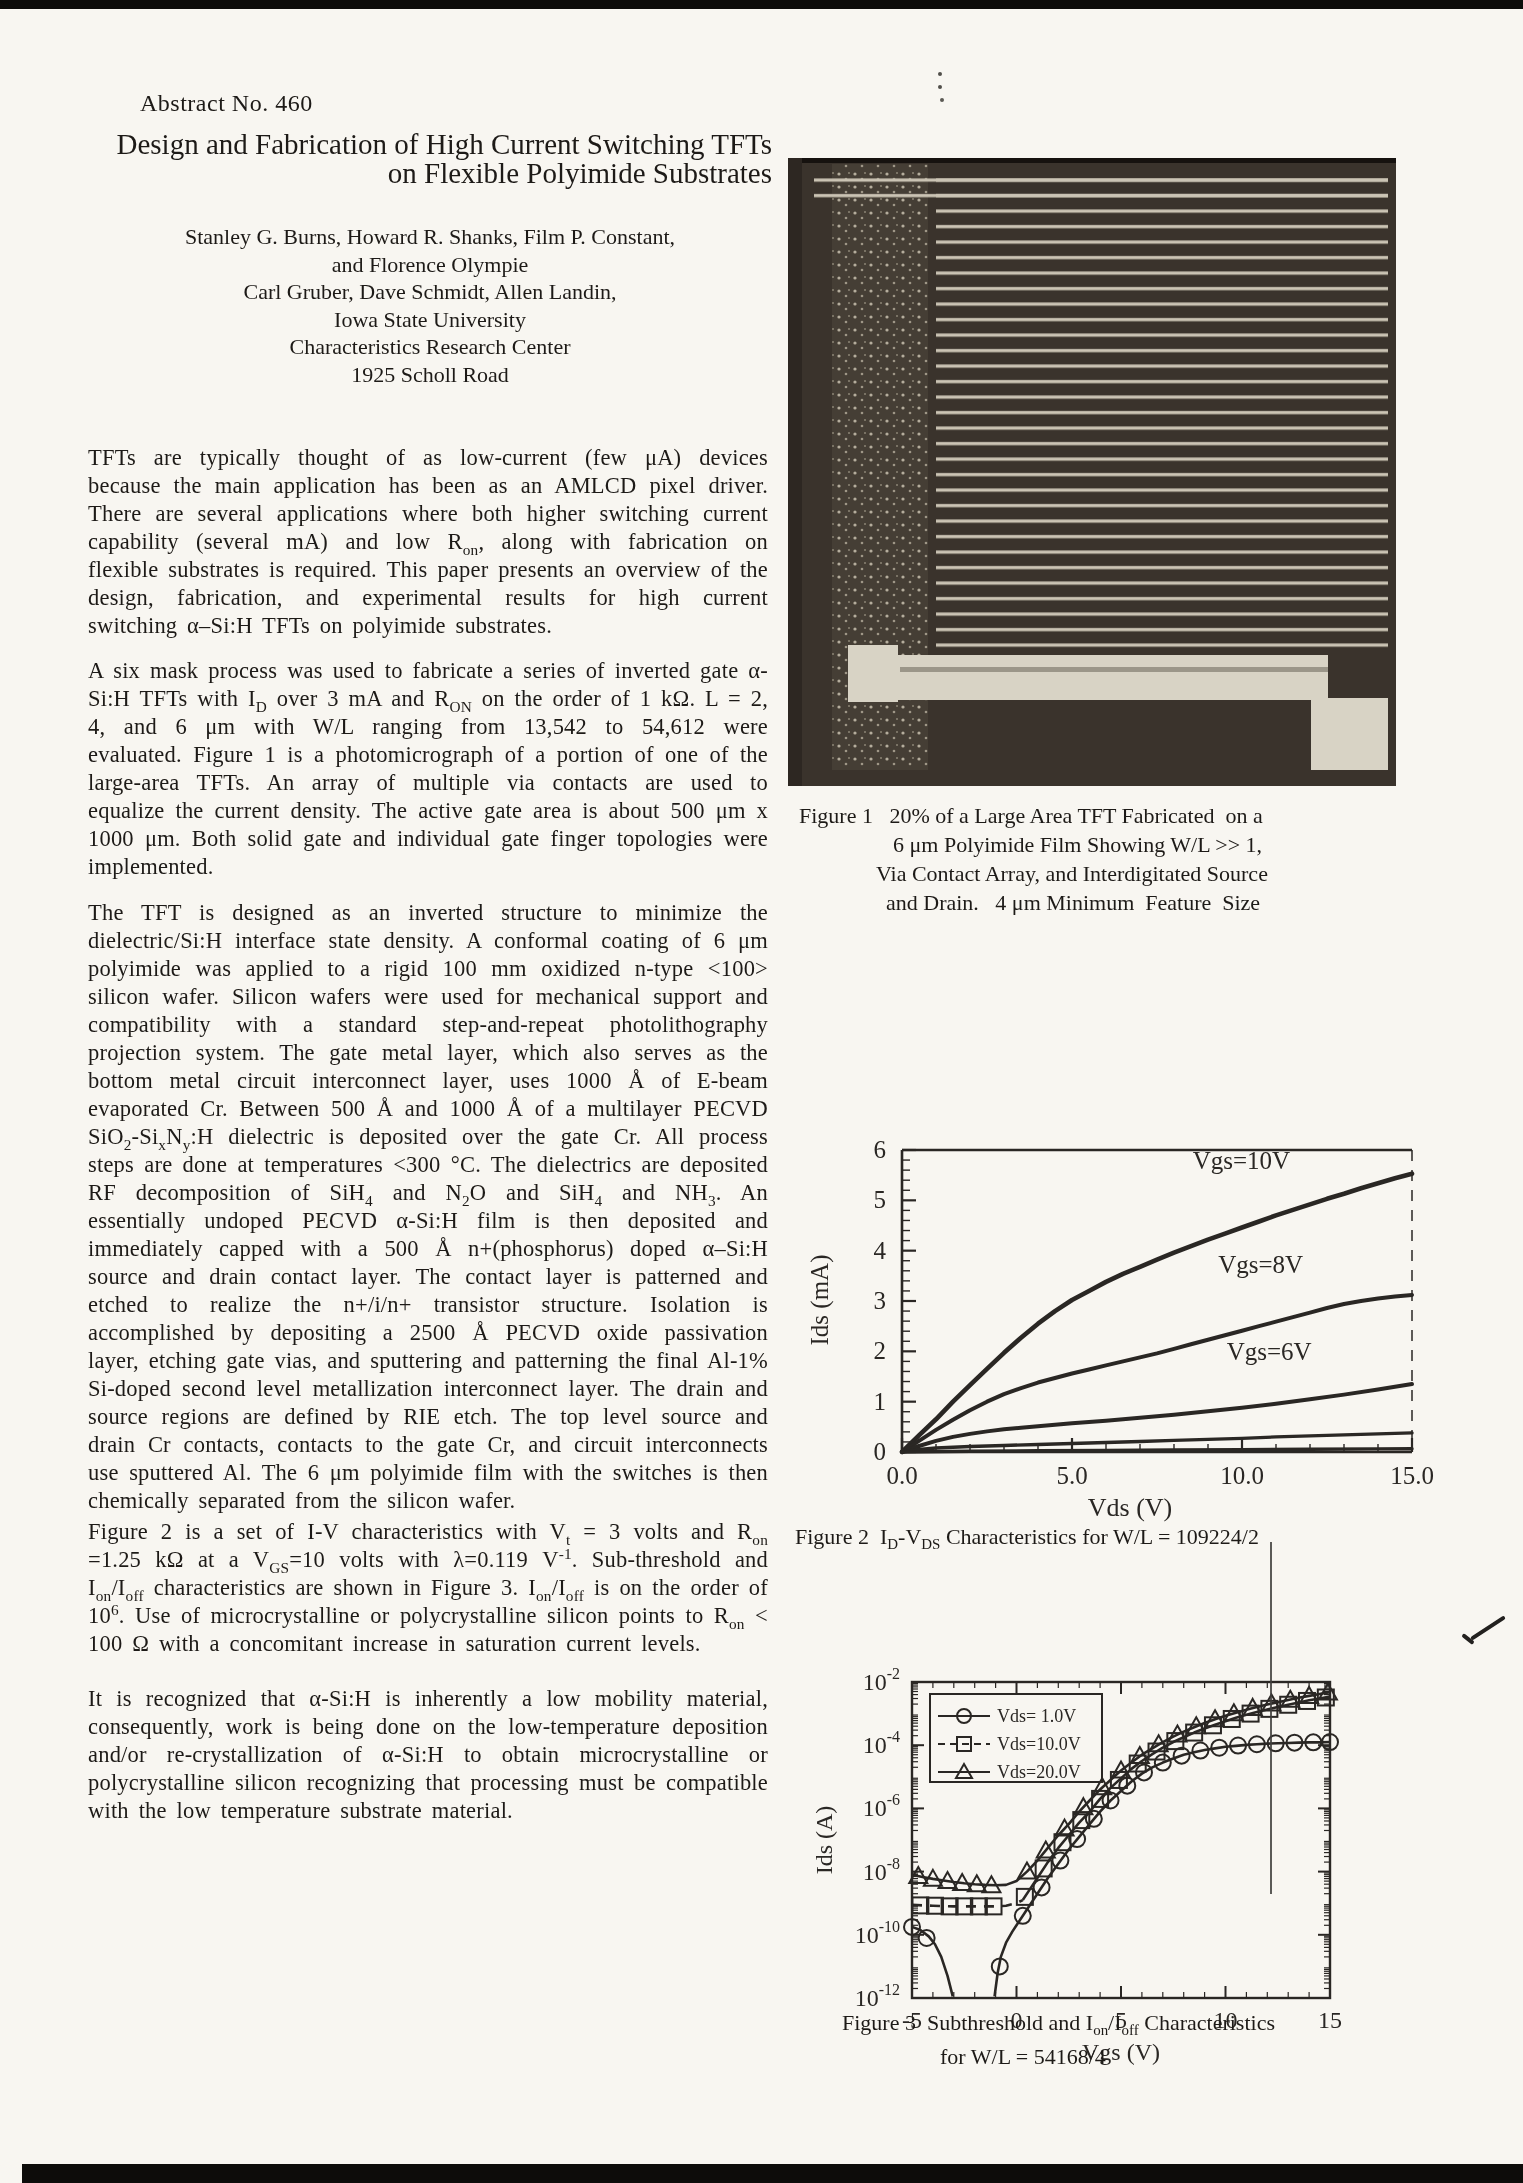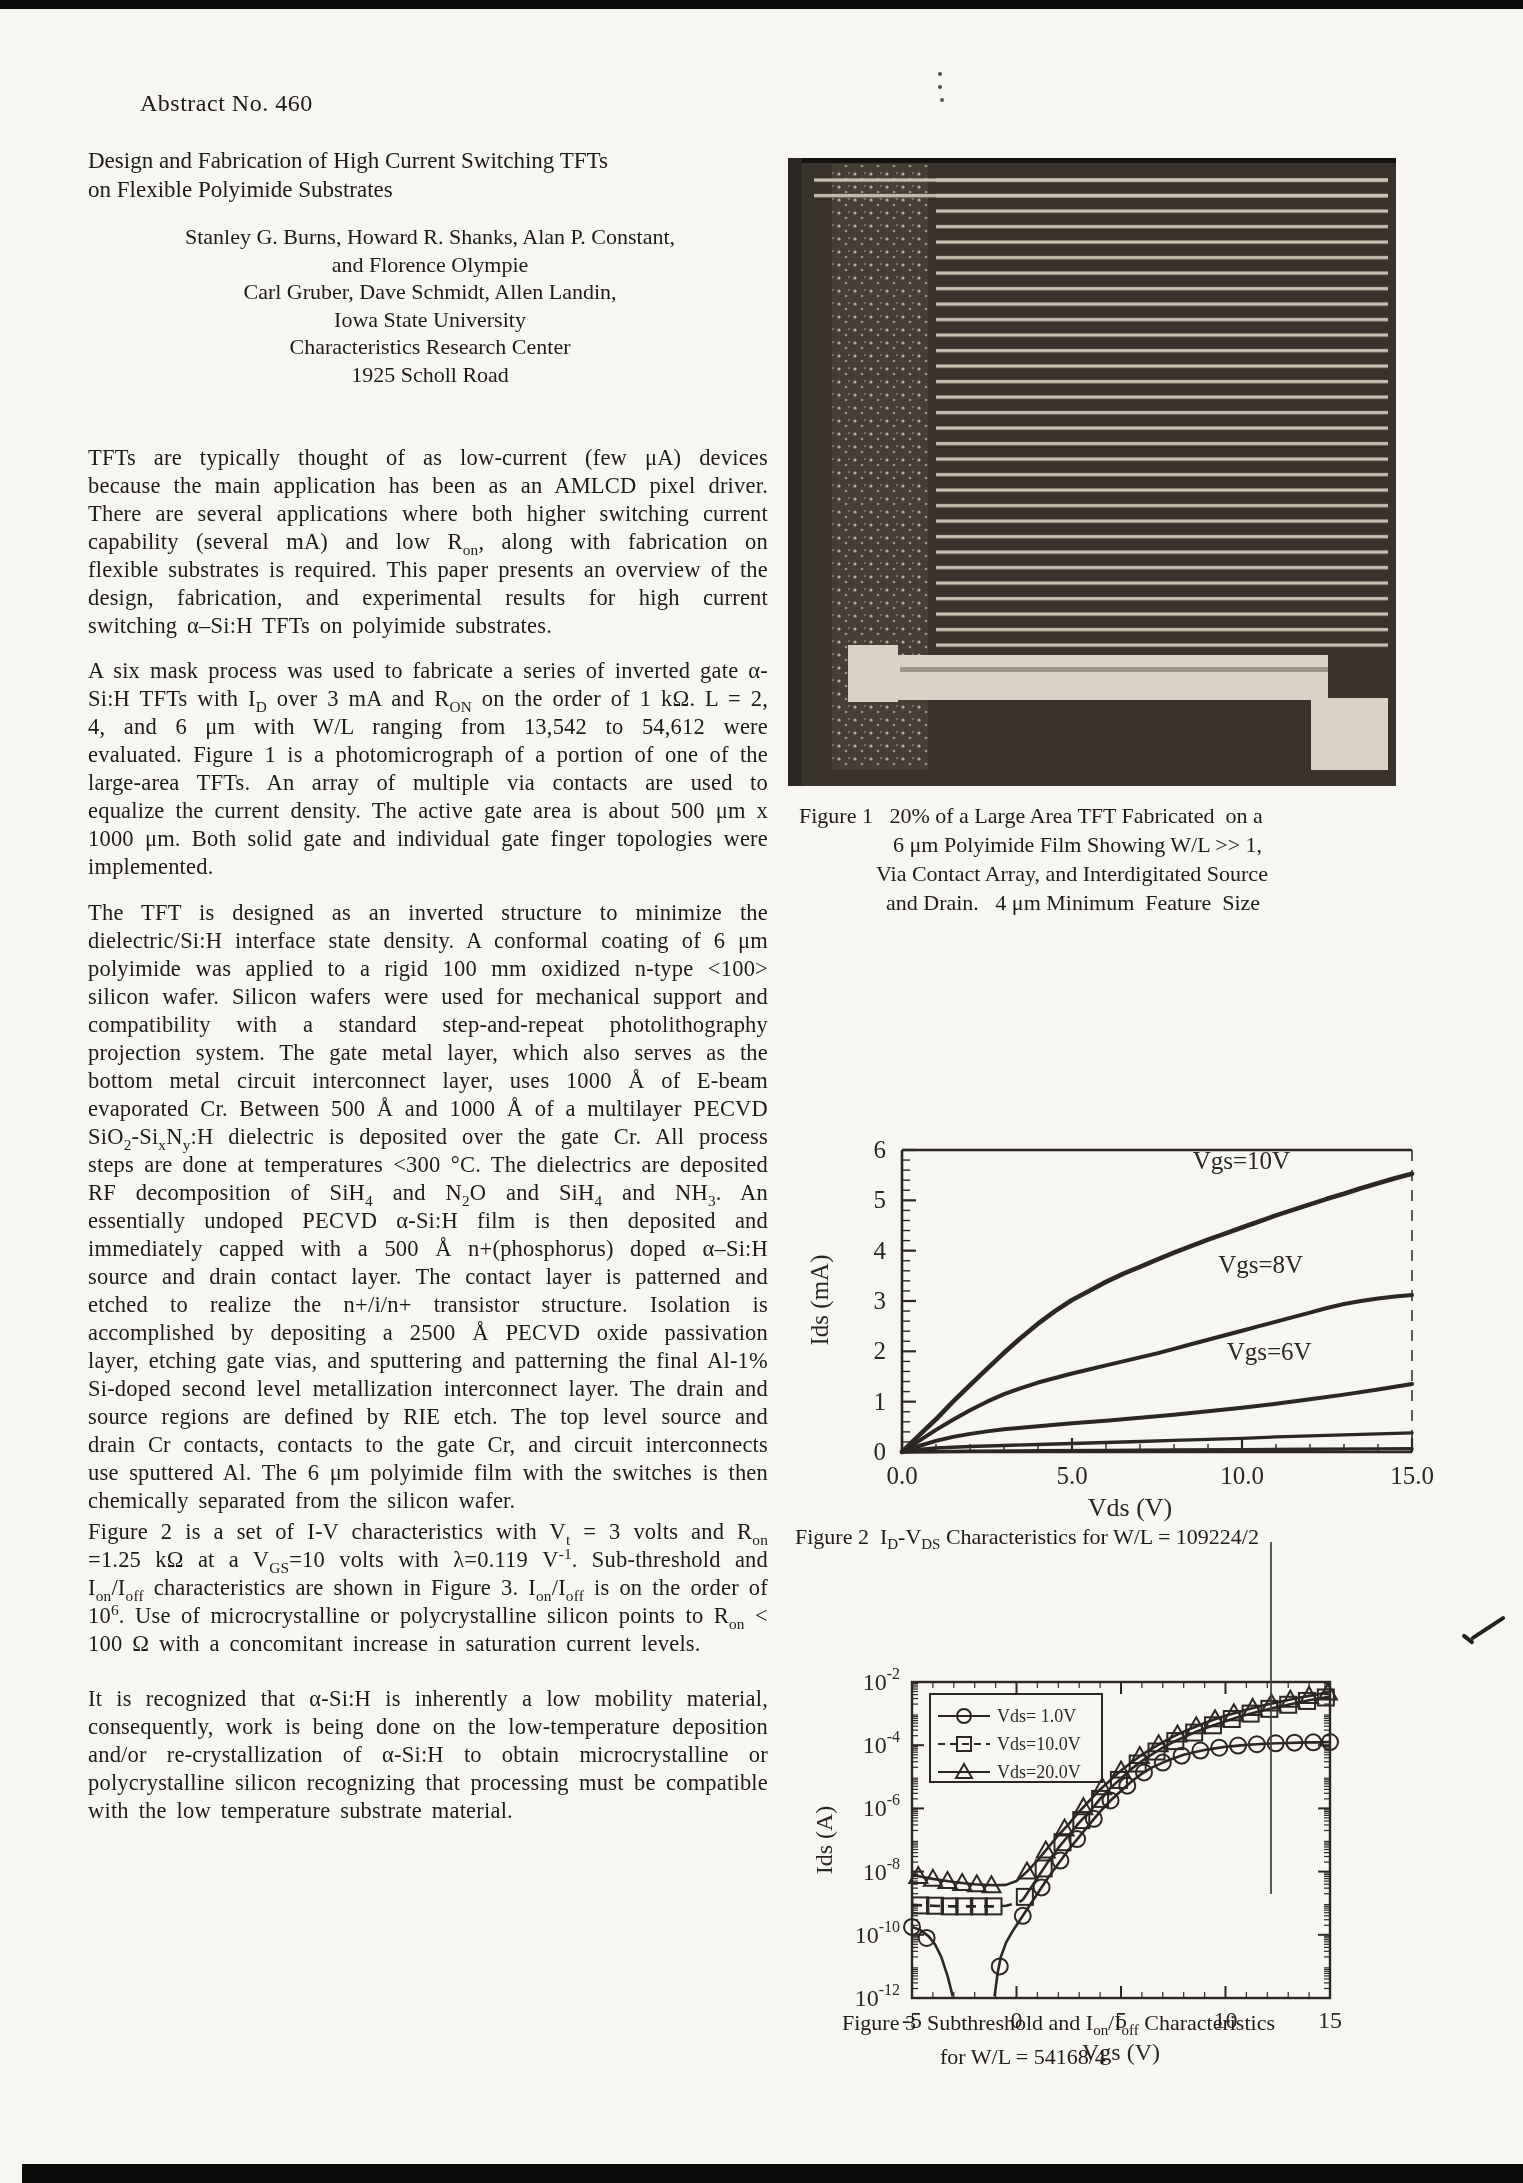--- a/index.html
+++ b/index.html
@@ -2,22 +2,22 @@
 <html><head>
 <meta charset="utf-8">
 <style>
   html,body{margin:0;padding:0;background:#d8d5cf;}
   .page{position:relative;width:1523px;height:2183px;background:#f8f6f1;overflow:hidden;
         font-family:"Liberation Serif","DejaVu Serif",serif;color:#1d1a17;}
   .scanbar{position:absolute;background:#0d0c0a;}
   .scanbar.top{left:0;top:0;width:1523px;height:9px;}
   .scanbar.bottom{left:22px;top:2164px;width:1501px;height:19px;}
   .abstract-no{position:absolute;left:140px;top:90px;font-size:24px;letter-spacing:.5px;}
-  .title-wrap{position:absolute;left:88px;top:130px;width:684px;text-align:left;
-              font-size:23px;line-height:29px;margin-top:16px;}
+  .title-wrap{position:absolute;left:88px;top:130px;width:684px;text-align:right;
+              font-size:29px;line-height:29px;}
   .authors{position:absolute;left:88px;top:223px;width:684px;text-align:center;
            font-size:22px;line-height:27.5px;}
   .bodycol{position:absolute;left:88px;top:444px;width:680px;font-size:22.5px;line-height:28px;
            text-align:justify;word-spacing:4px;letter-spacing:.2px;}
   .bodycol p{margin:0;}
   .bodycol p.m1{margin-bottom:17px;}
   .bodycol p.m2{margin-bottom:18px;}
   .bodycol p.m3{margin-bottom:3px;}
   .bodycol p.m4{margin-bottom:27px;}
   sub{font-size:68%;line-height:0;}
@@ -52,21 +52,21 @@
   <div class="dots"></div>
 
   <div class="abstract-no">Abstract No. 460</div>
 
   <div class="title-wrap">
     <div>Design and Fabrication of High Current Switching TFTs</div>
     <div>on Flexible Polyimide Substrates</div>
   </div>
 
   <div class="authors">
-    <div>Stanley G. Burns, Howard R. Shanks, Alan P. Constant,</div>
+    <div>Stanley G. Burns, Howard R. Shanks, Film P. Constant,</div>
     <div>and Florence Olympie</div>
     <div>Carl Gruber,  Dave Schmidt, Allen Landin,</div>
     <div>Iowa State University</div>
     <div>Characteristics Research Center</div>
     <div>1925 Scholl Road</div>
   </div>
 
   <div class="bodycol">
     <p class="m1">TFTs are typically thought of as low-current (few μA) devices because the main application has been as an AMLCD pixel driver.  There are several applications where both higher switching current capability (several mA) and low R<sub>on</sub>, along with fabrication on flexible substrates is required.   This paper presents an overview of the design, fabrication, and experimental results  for high current switching α–Si:H TFTs on polyimide substrates.</p>
     <p class="m2">A six  mask process was used to fabricate a series of inverted gate α-Si:H TFTs with I<sub>D</sub> over 3 mA and R<sub>ON</sub> on the order of  1 kΩ.   L = 2, 4, and 6 μm with W/L ranging from 13,542 to 54,612 were evaluated.  Figure 1 is a photomicrograph of a portion of one of the large-area TFTs.  An array of multiple via contacts are used to equalize the current density.  The active gate area is about 500 μm x 1000 μm.  Both solid gate and individual gate finger topologies were implemented.</p>

